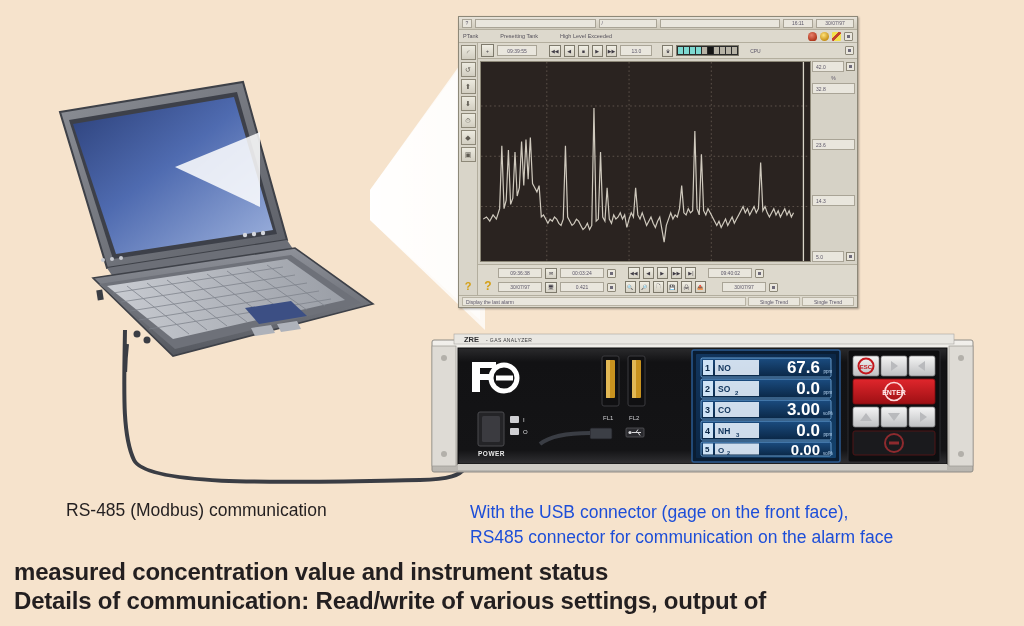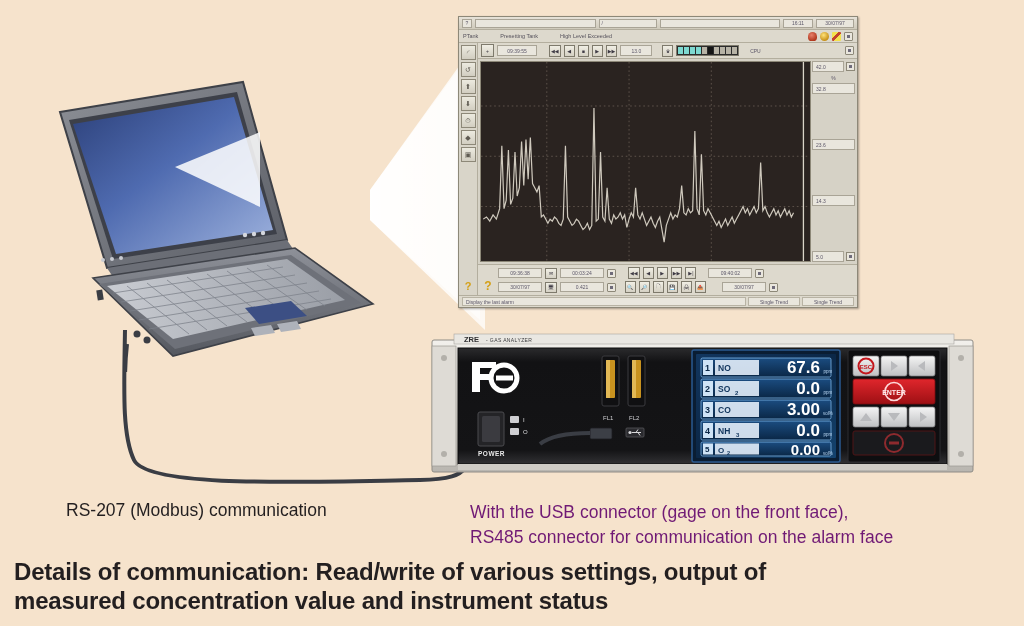--- a/index.html
+++ b/index.html
@@ -134,21 +134,21 @@
   
   .analyzer { position: absolute; left: 430px; top: 332px; width: 545px; height: 148px; }
 
   
   .cap-left {
     position: absolute; left: 66px; top: 500px; width: 380px;
     font-size: 17.5px; color: #231f20; white-space: nowrap;
   }
   .cap-right {
     position: absolute; left: 470px; top: 500px; width: 545px;
-    font-size: 17.5px; color: #701a75; line-height: 1.42;
+    font-size: 17.5px; color: #1d4ed8; line-height: 1.42;
   }
   .headline {
     position: absolute; left: 14px; top: 558px; width: 1000px;
     font-size: 24px; font-weight: bold; color: #231f20; line-height: 1.2;
     letter-spacing: -0.2px;
   }
 </style>
 </head>
 <body>
 
@@ -547,24 +547,24 @@
       <path d="M497,85 L490,80 L490,90 Z" fill="#b9babd"></path>
 
       <rect x="423" y="99" width="82" height="24" rx="2" fill="#1a1a1d" stroke="#4e1416" stroke-width="1"></rect>
       <circle cx="464" cy="111" r="9" fill="none" stroke="#8e2a2e" stroke-width="2"></circle>
       <rect x="459" y="109.5" width="10" height="3" fill="#8e2a2e"></rect>
     </g>
 
     <rect x="28" y="132" width="489" height="6" fill="#cfccc6"></rect>
   </svg>
 
-  <div class="cap-left">RS-207 (Modbus) communication</div>
+  <div class="cap-left">RS-485 (Modbus) communication</div>
   <div class="cap-right">
     <div>With the USB connector (gage on the front face),</div>
     <div>RS485 connector for communication on the alarm face</div>
   </div>
 
   <div class="headline">
+    <div>measured concentration value and instrument status</div>
     <div>Details of communication: Read/write of various settings, output of</div>
-    <div>measured concentration value and instrument status</div>
   </div>
 
 </div>
 
 </body></html>

